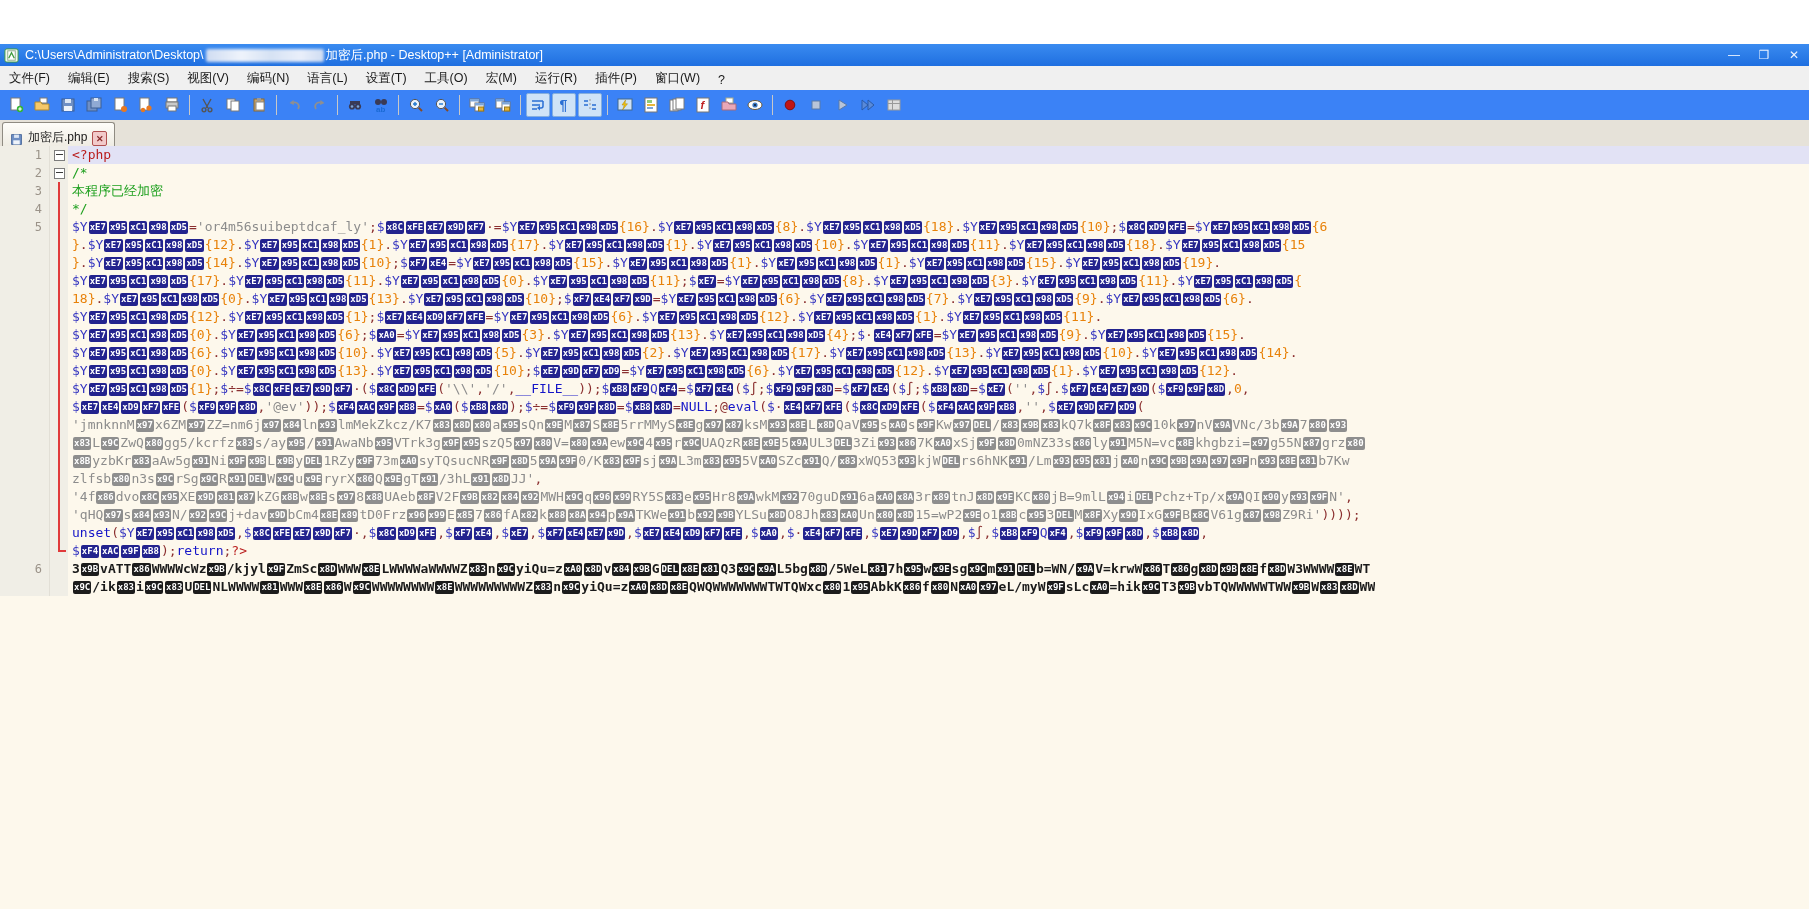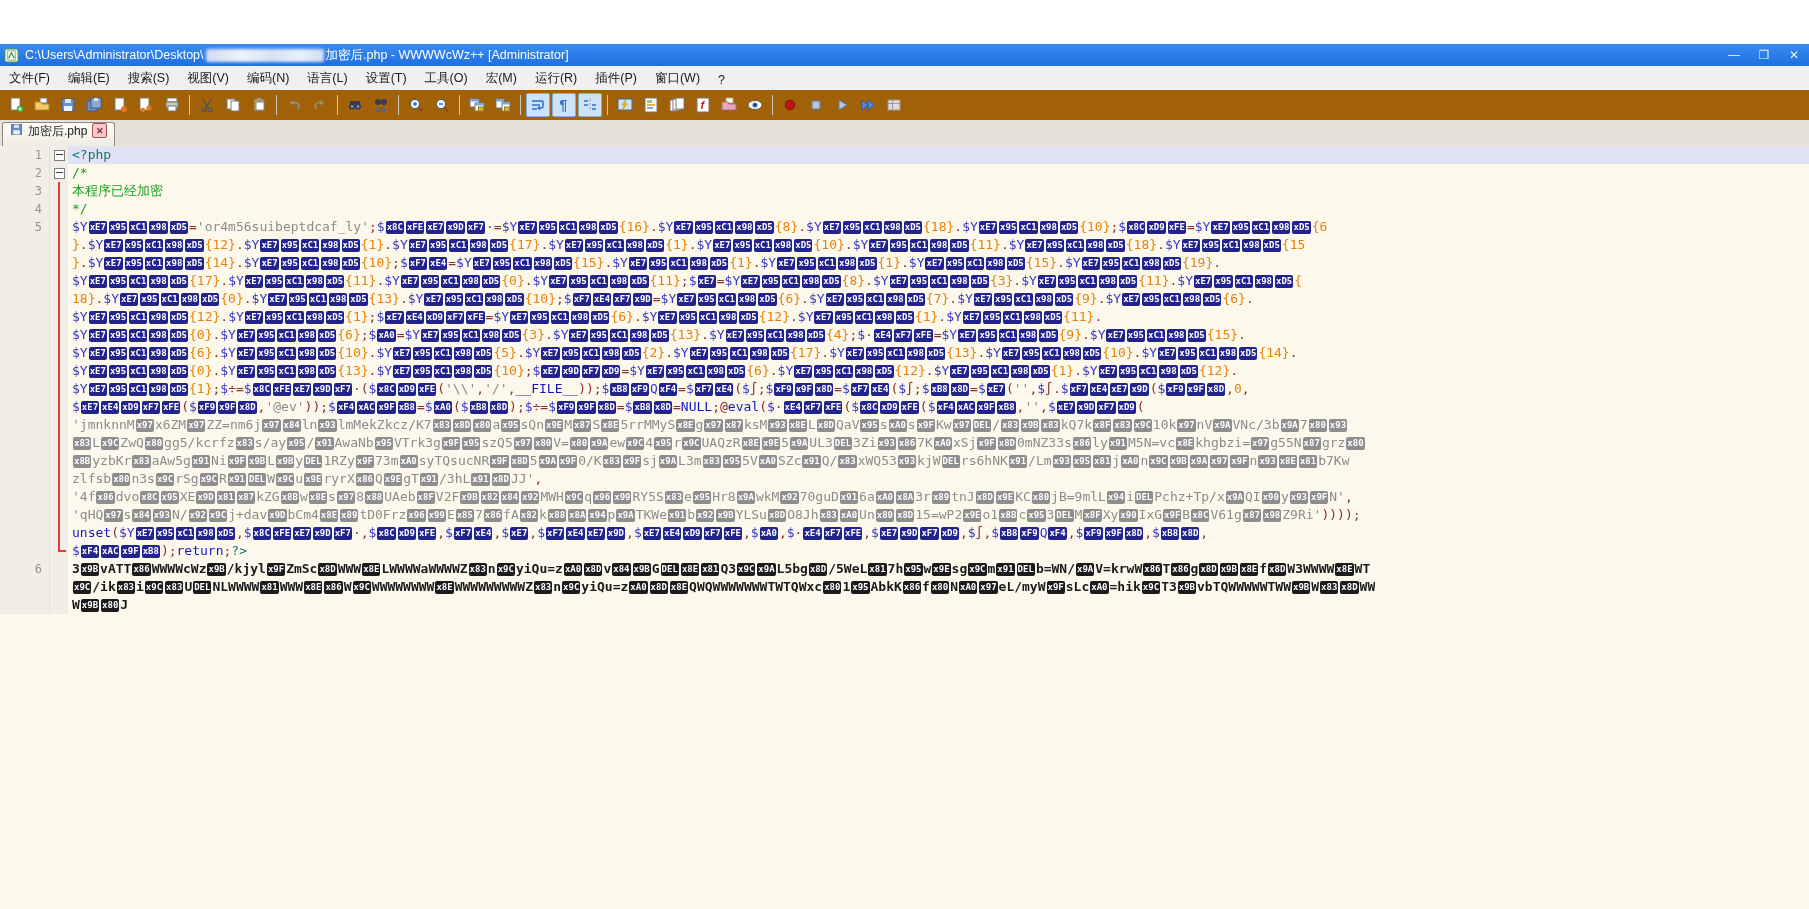--- a/index.html
+++ b/index.html
@@ -11,30 +11,30 @@
   .app-ico{width:15px;height:15px;margin:0 6px 0 4px;flex:0 0 auto;}
   .redact{display:inline-block;width:118px;height:13px;margin:0 2px;border-radius:2px;
           background:linear-gradient(90deg,#cfdcf2,#eef3fb 30%,#d6e2f4 55%,#e9effa 80%,#cfdcf2);filter:blur(1.5px);}
   .wbtns{margin-left:auto;display:flex;height:100%;}
   .wbtn{width:30px;display:flex;align-items:center;justify-content:center;color:#eaf2ff;font-size:12px;cursor:default;}
   
   .menubar{position:absolute;top:22px;left:0;right:0;height:24px;background:#f0f0f0;display:flex;align-items:flex-end;
            font-size:12.5px;color:#1a1a1a;border-bottom:1px solid #e2e2e2;}
   .menu-item{padding:3px 9px;}
   
-  .toolbar{position:absolute;top:46px;left:0;right:0;height:30px;background:#a16207;display:flex;align-items:center;
+  .toolbar{position:absolute;top:46px;left:0;right:0;height:30px;background:#3b82f6;display:flex;align-items:center;
            padding-left:3px;border-bottom:1px solid #dcdcdc;}
   .tbtn{width:22px;height:22px;display:flex;align-items:center;justify-content:center;border:1px solid transparent;
         border-radius:2px;margin:0 1px;}
   .tbtn.pressed{background:#cfe3f7;border-color:#84aede;}
   .tsep{width:1px;height:20px;background:#c8c8c8;margin:0 4px;}
   
   .tabbar{position:absolute;top:76px;left:0;right:0;height:26px;background:#e6e2d9;border-bottom:1px solid #a9a49a;
           display:flex;align-items:flex-end;padding-left:2px;}
-  .tab{height:23px;display:flex;align-items:flex-start;gap:5px;background:linear-gradient(#fefdf9,#efece3);
+  .tab{height:23px;display:flex;align-items:flex-end;gap:5px;background:linear-gradient(#fefdf9,#efece3);
        border:1px solid #8f8b82;border-bottom:none;border-radius:3px 3px 0 0;padding:0 7px;font-size:12px;color:#1a1a1a;}
   .tab-close{width:13px;height:13px;border:1px solid #b05050;background:#f2caca;color:#8a2a2a;font-size:9px;
              font-weight:bold;display:flex;align-items:center;justify-content:center;border-radius:2px;}
   
   .editor{position:absolute;top:102px;left:0;right:0;bottom:0;background:#fdf8ec;overflow:hidden;}
   .crow{display:flex;height:18px;line-height:18px;white-space:pre;font-family:"DejaVu Sans Mono",monospace;font-size:13px;}
   .crow.hl{background:#e2e2f5;}
   .lnum{flex:0 0 42px;text-align:right;padding-right:7px;color:#9a9288;background:#f0eee6;font-size:12px;
         border-right:1px solid #e2dfd6;}
   .fold{flex:0 0 18px;position:relative;background:#f0eee6;}
@@ -43,21 +43,21 @@
   .vline{position:absolute;left:8px;top:0;bottom:0;width:2px;background:#e03a3a;}
   .vline.half{bottom:8px;}
   .hstub{position:absolute;left:8px;bottom:8px;width:8px;height:2px;background:#e03a3a;}
   .ctext{padding-left:4px;overflow:hidden;}
   
   .tk-v{color:#3636c0;}
   .tk-p{color:#8b2f2f;}
   .tk-n{color:#e8820a;}
   .tk-s{color:#8c8c8c;}
   .tk-k{color:#1515c8;font-weight:normal;}
-  .tk-r{color:#0f766e;}
+  .tk-r{color:#b91c1c;}
   .tk-c{color:#1fa01f;}
   .tk-d{color:#1a1a1a;font-weight:bold;}
   .bx{display:inline-block;background:#23238e;color:#fff;font-size:9px;font-weight:bold;line-height:11px;
       padding:1px 1px;margin:0 1px;border-radius:2px;vertical-align:1px;font-family:"DejaVu Sans Mono",monospace;}
   .bx.gb{background:#8e8e8e;}
   .bx.kb{background:#1c1c1c;}
   .watermark{position:absolute;right:22px;bottom:10px;color:#3b82f6;font-size:10px;}
 </style>
 </head>
 <body>
@@ -65,21 +65,21 @@
 <div class="screen">
 
   <div class="titlebar">
     <svg class="app-ico" viewBox="0 0 16 16">
       <rect x="1" y="1" width="14" height="14" rx="2" fill="#eef6ee" stroke="#3f9b3f"></rect>
       <rect x="4" y="3" width="8" height="10" fill="#fff" stroke="#8aa98a"></rect>
       <path d="M5 11l3-6 3 6" fill="none" stroke="#3f9b3f" stroke-width="1.4"></path>
     </svg>
     <span>C:\Users\Administrator\Desktop\</span>
     <span class="redact"></span>
-    <span>加密后.php - WWWWcWz++ [Administrator]</span>
+    <span>加密后.php - Desktop++ [Administrator]</span>
     <div class="wbtns">
       <span class="wbtn">—</span>
       <span class="wbtn">❐</span>
       <span class="wbtn">✕</span>
     </div>
   </div>
 
   <div class="menubar" id="menubar">
       <div class="menu-item">文件(F)</div>
       <div class="menu-item">编辑(E)</div>
@@ -350,17 +350,16 @@
       <div class="crow"><div class="lnum"></div><div class="fold"><div class="vline"></div></div><div class="ctext"><span class="tk-s">'jmnknnM</span><span class="bx gb">x97</span><span class="tk-s">x6ZM</span><span class="bx gb">x97</span><span class="tk-s">ZZ=nm6j</span><span class="bx gb">x97</span><span class="bx gb">x84</span><span class="tk-s">ln</span><span class="bx gb">x93</span><span class="tk-s">lmMekZkcz/K7</span><span class="bx gb">x83</span><span class="bx gb">x8D</span><span class="bx gb">x80</span><span class="tk-s">a</span><span class="bx gb">x95</span><span class="tk-s">sQn</span><span class="bx gb">x9E</span><span class="tk-s">M</span><span class="bx gb">x87</span><span class="tk-s">S</span><span class="bx gb">x8E</span><span class="tk-s">5rrMMyS</span><span class="bx gb">x8E</span><span class="tk-s">g</span><span class="bx gb">x97</span><span class="bx gb">x87</span><span class="tk-s">ksM</span><span class="bx gb">x93</span><span class="bx gb">x8E</span><span class="tk-s">L</span><span class="bx gb">x8D</span><span class="tk-s">QaV</span><span class="bx gb">x95</span><span class="tk-s">s</span><span class="bx gb">xA0</span><span class="tk-s">s</span><span class="bx gb">x9F</span><span class="tk-s">Kw</span><span class="bx gb">x97</span><span class="bx gb">DEL</span><span class="tk-s">/</span><span class="bx gb">x83</span><span class="bx gb">x9B</span><span class="bx gb">x83</span><span class="tk-s">kQ7k</span><span class="bx gb">x8F</span><span class="bx gb">x83</span><span class="bx gb">x9C</span><span class="tk-s">10k</span><span class="bx gb">x97</span><span class="tk-s">nV</span><span class="bx gb">x9A</span><span class="tk-s">VNc/3b</span><span class="bx gb">x9A</span><span class="tk-s">7</span><span class="bx gb">x80</span><span class="bx gb">x93</span></div></div>
       <div class="crow"><div class="lnum"></div><div class="fold"><div class="vline"></div></div><div class="ctext"><span class="bx gb">x83</span><span class="tk-s">L</span><span class="bx gb">x9C</span><span class="tk-s">ZwQ</span><span class="bx gb">x80</span><span class="tk-s">gg5/kcrfz</span><span class="bx gb">x83</span><span class="tk-s">s/ay</span><span class="bx gb">x95</span><span class="tk-s">/</span><span class="bx gb">x91</span><span class="tk-s">AwaNb</span><span class="bx gb">x95</span><span class="tk-s">VTrk3g</span><span class="bx gb">x9F</span><span class="bx gb">x95</span><span class="tk-s">szQ5</span><span class="bx gb">x97</span><span class="bx gb">x80</span><span class="tk-s">V=</span><span class="bx gb">x80</span><span class="bx gb">x9A</span><span class="tk-s">ew</span><span class="bx gb">x9C</span><span class="tk-s">4</span><span class="bx gb">x95</span><span class="tk-s">r</span><span class="bx gb">x9C</span><span class="tk-s">UAQzR</span><span class="bx gb">x8E</span><span class="bx gb">x9E</span><span class="tk-s">5</span><span class="bx gb">x9A</span><span class="tk-s">UL3</span><span class="bx gb">DEL</span><span class="tk-s">3Zi</span><span class="bx gb">x93</span><span class="bx gb">x86</span><span class="tk-s">7K</span><span class="bx gb">xA0</span><span class="tk-s">xSj</span><span class="bx gb">x9F</span><span class="bx gb">x8D</span><span class="tk-s">0mNZ33s</span><span class="bx gb">x86</span><span class="tk-s">ly</span><span class="bx gb">x91</span><span class="tk-s">M5N=vc</span><span class="bx gb">x8E</span><span class="tk-s">khgbzi=</span><span class="bx gb">x97</span><span class="tk-s">g55N</span><span class="bx gb">x87</span><span class="tk-s">grz</span><span class="bx gb">x80</span></div></div>
       <div class="crow"><div class="lnum"></div><div class="fold"><div class="vline"></div></div><div class="ctext"><span class="bx gb">x8B</span><span class="tk-s">yzbKr</span><span class="bx gb">x83</span><span class="tk-s">aAw5g</span><span class="bx gb">x91</span><span class="tk-s">Ni</span><span class="bx gb">x9F</span><span class="bx gb">x9B</span><span class="tk-s">L</span><span class="bx gb">x9B</span><span class="tk-s">y</span><span class="bx gb">DEL</span><span class="tk-s">1RZy</span><span class="bx gb">x9F</span><span class="tk-s">73m</span><span class="bx gb">xA0</span><span class="tk-s">syTQsucNR</span><span class="bx gb">x9F</span><span class="bx gb">x8D</span><span class="tk-s">5</span><span class="bx gb">x9A</span><span class="bx gb">x9F</span><span class="tk-s">0/K</span><span class="bx gb">x83</span><span class="bx gb">x9F</span><span class="tk-s">sj</span><span class="bx gb">x9A</span><span class="tk-s">L3m</span><span class="bx gb">x83</span><span class="bx gb">x95</span><span class="tk-s">5V</span><span class="bx gb">xA0</span><span class="tk-s">SZc</span><span class="bx gb">x91</span><span class="tk-s">Q/</span><span class="bx gb">x83</span><span class="tk-s">xWQ53</span><span class="bx gb">x93</span><span class="tk-s">kjW</span><span class="bx gb">DEL</span><span class="tk-s">rs6hNK</span><span class="bx gb">x91</span><span class="tk-s">/Lm</span><span class="bx gb">x93</span><span class="bx gb">x95</span><span class="bx gb">x81</span><span class="tk-s">j</span><span class="bx gb">xA0</span><span class="tk-s">n</span><span class="bx gb">x9C</span><span class="bx gb">x9B</span><span class="bx gb">x9A</span><span class="bx gb">x97</span><span class="bx gb">x9F</span><span class="tk-s">n</span><span class="bx gb">x93</span><span class="bx gb">x8E</span><span class="bx gb">x81</span><span class="tk-s">b7Kw</span></div></div>
       <div class="crow"><div class="lnum"></div><div class="fold"><div class="vline"></div></div><div class="ctext"><span class="tk-s">zlfsb</span><span class="bx gb">x80</span><span class="tk-s">n3s</span><span class="bx gb">x9C</span><span class="tk-s">rSg</span><span class="bx gb">x9C</span><span class="tk-s">R</span><span class="bx gb">x91</span><span class="bx gb">DEL</span><span class="tk-s">W</span><span class="bx gb">x9C</span><span class="tk-s">u</span><span class="bx gb">x9E</span><span class="tk-s">ryrX</span><span class="bx gb">x86</span><span class="tk-s">Q</span><span class="bx gb">x9E</span><span class="tk-s">gT</span><span class="bx gb">x91</span><span class="tk-s">/3hL</span><span class="bx gb">x91</span><span class="bx gb">x8D</span><span class="tk-s">JJ'</span><span class="tk-p">,</span></div></div>
       <div class="crow"><div class="lnum"></div><div class="fold"><div class="vline"></div></div><div class="ctext"><span class="tk-s">'4f</span><span class="bx gb">x86</span><span class="tk-s">dvo</span><span class="bx gb">x8C</span><span class="bx gb">x95</span><span class="tk-s">XE</span><span class="bx gb">x9D</span><span class="bx gb">x81</span><span class="bx gb">x87</span><span class="tk-s">kZG</span><span class="bx gb">x8B</span><span class="tk-s">w</span><span class="bx gb">x8E</span><span class="tk-s">s</span><span class="bx gb">x97</span><span class="tk-s">8</span><span class="bx gb">x88</span><span class="tk-s">UAeb</span><span class="bx gb">x8F</span><span class="tk-s">V2F</span><span class="bx gb">x9B</span><span class="bx gb">x82</span><span class="bx gb">x84</span><span class="bx gb">x92</span><span class="tk-s">MWH</span><span class="bx gb">x9C</span><span class="tk-s">q</span><span class="bx gb">x96</span><span class="bx gb">x99</span><span class="tk-s">RY5S</span><span class="bx gb">x83</span><span class="tk-s">e</span><span class="bx gb">x95</span><span class="tk-s">Hr8</span><span class="bx gb">x9A</span><span class="tk-s">wkM</span><span class="bx gb">x92</span><span class="tk-s">70guD</span><span class="bx gb">x91</span><span class="tk-s">6a</span><span class="bx gb">xA0</span><span class="bx gb">x8A</span><span class="tk-s">3r</span><span class="bx gb">x89</span><span class="tk-s">tnJ</span><span class="bx gb">x8D</span><span class="bx gb">x9E</span><span class="tk-s">KC</span><span class="bx gb">x80</span><span class="tk-s">jB=9mlL</span><span class="bx gb">x94</span><span class="tk-s">i</span><span class="bx gb">DEL</span><span class="tk-s">Pchz+Tp/x</span><span class="bx gb">x9A</span><span class="tk-s">QI</span><span class="bx gb">x90</span><span class="tk-s">y</span><span class="bx gb">x93</span><span class="bx gb">x9F</span><span class="tk-s">N'</span><span class="tk-p">,</span></div></div>
       <div class="crow"><div class="lnum"></div><div class="fold"><div class="vline"></div></div><div class="ctext"><span class="tk-s">'qHQ</span><span class="bx gb">x97</span><span class="tk-s">s</span><span class="bx gb">x84</span><span class="bx gb">x93</span><span class="tk-s">N/</span><span class="bx gb">x92</span><span class="bx gb">x9C</span><span class="tk-s">j+dav</span><span class="bx gb">x9D</span><span class="tk-s">bCm4</span><span class="bx gb">x8E</span><span class="bx gb">x89</span><span class="tk-s">tD0Frz</span><span class="bx gb">x96</span><span class="bx gb">x99</span><span class="tk-s">E</span><span class="bx gb">x85</span><span class="tk-s">7</span><span class="bx gb">x86</span><span class="tk-s">fA</span><span class="bx gb">x82</span><span class="tk-s">k</span><span class="bx gb">x88</span><span class="bx gb">x8A</span><span class="bx gb">x94</span><span class="tk-s">p</span><span class="bx gb">x9A</span><span class="tk-s">TKWe</span><span class="bx gb">x91</span><span class="tk-s">b</span><span class="bx gb">x92</span><span class="bx gb">x9B</span><span class="tk-s">YLSu</span><span class="bx gb">x8D</span><span class="tk-s">O8Jh</span><span class="bx gb">x83</span><span class="bx gb">xA0</span><span class="tk-s">Un</span><span class="bx gb">x80</span><span class="bx gb">x8D</span><span class="tk-s">15=wP2</span><span class="bx gb">x9E</span><span class="tk-s">o1</span><span class="bx gb">x8B</span><span class="tk-s">c</span><span class="bx gb">x95</span><span class="tk-s">3</span><span class="bx gb">DEL</span><span class="tk-s">M</span><span class="bx gb">x8F</span><span class="tk-s">Xy</span><span class="bx gb">x90</span><span class="tk-s">IxG</span><span class="bx gb">x9F</span><span class="tk-s">B</span><span class="bx gb">x8C</span><span class="tk-s">V61g</span><span class="bx gb">x87</span><span class="bx gb">x98</span><span class="tk-s">Z9Ri'</span><span class="tk-p">))));</span></div></div>
       <div class="crow"><div class="lnum"></div><div class="fold"><div class="vline"></div></div><div class="ctext"><span class="tk-k">unset</span><span class="tk-p">(</span><span class="tk-v">$Y</span><span class="bx">xE7</span><span class="bx">x95</span><span class="bx">xC1</span><span class="bx">x98</span><span class="bx">xD5</span><span class="tk-p">,</span><span class="tk-v">$</span><span class="bx">x8C</span><span class="bx">xFE</span><span class="bx">xE7</span><span class="bx">x9D</span><span class="bx">xF7</span><span class="tk-p">·,</span><span class="tk-v">$</span><span class="bx">x8C</span><span class="bx">xD9</span><span class="bx">xFE</span><span class="tk-p">,</span><span class="tk-v">$</span><span class="bx">xF7</span><span class="bx">xE4</span><span class="tk-p">,</span><span class="tk-v">$</span><span class="bx">xE7</span><span class="tk-p">,</span><span class="tk-v">$</span><span class="bx">xF7</span><span class="bx">xE4</span><span class="bx">xE7</span><span class="bx">x9D</span><span class="tk-p">,</span><span class="tk-v">$</span><span class="bx">xE7</span><span class="bx">xE4</span><span class="bx">xD9</span><span class="bx">xF7</span><span class="bx">xFE</span><span class="tk-p">,</span><span class="tk-v">$</span><span class="bx">xA0</span><span class="tk-p">,</span><span class="tk-v">$</span><span class="tk-p">·</span><span class="bx">xE4</span><span class="bx">xF7</span><span class="bx">xFE</span><span class="tk-p">,</span><span class="tk-v">$</span><span class="bx">xE7</span><span class="bx">x9D</span><span class="bx">xF7</span><span class="bx">xD9</span><span class="tk-p">,</span><span class="tk-v">$</span><span class="tk-p">∫,</span><span class="tk-v">$</span><span class="bx">xB8</span><span class="bx">xF9</span><span class="tk-v">Q</span><span class="bx">xF4</span><span class="tk-p">,</span><span class="tk-v">$</span><span class="bx">xF9</span><span class="bx">x9F</span><span class="bx">x8D</span><span class="tk-p">,</span><span class="tk-v">$</span><span class="bx">xB8</span><span class="bx">x8D</span><span class="tk-p">,</span></div></div>
       <div class="crow"><div class="lnum"></div><div class="fold"><div class="vline half"></div><div class="hstub"></div></div><div class="ctext"><span class="tk-v">$</span><span class="bx">xF4</span><span class="bx">xAC</span><span class="bx">x9F</span><span class="bx">xB8</span><span class="tk-p">);</span><span class="tk-k">return</span><span class="tk-p">;</span><span class="tk-r">?&gt;</span></div></div>
       <div class="crow"><div class="lnum">6</div><div class="fold"></div><div class="ctext"><span class="tk-d">3</span><span class="bx kb">x9B</span><span class="tk-d">vATT</span><span class="bx kb">x86</span><span class="tk-d">WWWWcWz</span><span class="bx kb">x9B</span><span class="tk-d">/kjyl</span><span class="bx kb">x9F</span><span class="tk-d">ZmSc</span><span class="bx kb">x8D</span><span class="tk-d">WWW</span><span class="bx kb">x8E</span><span class="tk-d">LWWWWaWWWWZ</span><span class="bx kb">x83</span><span class="tk-d">n</span><span class="bx kb">x9C</span><span class="tk-d">yiQu=z</span><span class="bx kb">xA0</span><span class="bx kb">x8D</span><span class="tk-d">v</span><span class="bx kb">x84</span><span class="bx kb">x9B</span><span class="tk-d">G</span><span class="bx kb">DEL</span><span class="bx kb">x8E</span><span class="bx kb">x81</span><span class="tk-d">Q3</span><span class="bx kb">x9C</span><span class="bx kb">x9A</span><span class="tk-d">L5bg</span><span class="bx kb">x8D</span><span class="tk-d">/5WeL</span><span class="bx kb">x81</span><span class="tk-d">7h</span><span class="bx kb">x95</span><span class="tk-d">w</span><span class="bx kb">x9E</span><span class="tk-d">sg</span><span class="bx kb">x9C</span><span class="tk-d">m</span><span class="bx kb">x91</span><span class="bx kb">DEL</span><span class="tk-d">b=WN/</span><span class="bx kb">x9A</span><span class="tk-d">V=krwW</span><span class="bx kb">x86</span><span class="tk-d">T</span><span class="bx kb">x86</span><span class="tk-d">g</span><span class="bx kb">x8D</span><span class="bx kb">x9B</span><span class="bx kb">x8E</span><span class="tk-d">f</span><span class="bx kb">x8D</span><span class="tk-d">W3WWWW</span><span class="bx kb">x8E</span><span class="tk-d">WT</span></div></div>
       <div class="crow"><div class="lnum"></div><div class="fold"></div><div class="ctext"><span class="bx kb">x9C</span><span class="tk-d">/ik</span><span class="bx kb">x83</span><span class="tk-d">i</span><span class="bx kb">x9C</span><span class="bx kb">x83</span><span class="tk-d">U</span><span class="bx kb">DEL</span><span class="tk-d">NLWWWW</span><span class="bx kb">x81</span><span class="tk-d">WWW</span><span class="bx kb">x8E</span><span class="bx kb">x86</span><span class="tk-d">W</span><span class="bx kb">x9C</span><span class="tk-d">WWWWWWWW</span><span class="bx kb">x8E</span><span class="tk-d">WWWWWWWWWZ</span><span class="bx kb">x83</span><span class="tk-d">n</span><span class="bx kb">x9C</span><span class="tk-d">yiQu=z</span><span class="bx kb">xA0</span><span class="bx kb">x8D</span><span class="bx kb">x8E</span><span class="tk-d">QWQWWWWWWWTWTQWxc</span><span class="bx kb">x80</span><span class="tk-d">1</span><span class="bx kb">x95</span><span class="tk-d">AbkK</span><span class="bx kb">x86</span><span class="tk-d">f</span><span class="bx kb">x80</span><span class="tk-d">N</span><span class="bx kb">xA0</span><span class="bx kb">x97</span><span class="tk-d">eL/myW</span><span class="bx kb">x9F</span><span class="tk-d">sLc</span><span class="bx kb">xA0</span><span class="tk-d">=hik</span><span class="bx kb">x9C</span><span class="tk-d">T3</span><span class="bx kb">x9B</span><span class="tk-d">vbTQWWWWWTWW</span><span class="bx kb">x9B</span><span class="tk-d">W</span><span class="bx kb">x83</span><span class="bx kb">x8D</span><span class="tk-d">WW</span></div></div>
-      <div class="crow"><div class="lnum"></div><div class="fold"></div><div class="ctext"><span class="tk-d">W</span><span class="bx kb">x9B</span><span class="bx kb">x80</span><span class="tk-d">J</span></div></div>
     </div>
 
   <div class="watermark">CSDN @ergefef</div>
 </div>
 
 </body></html>

